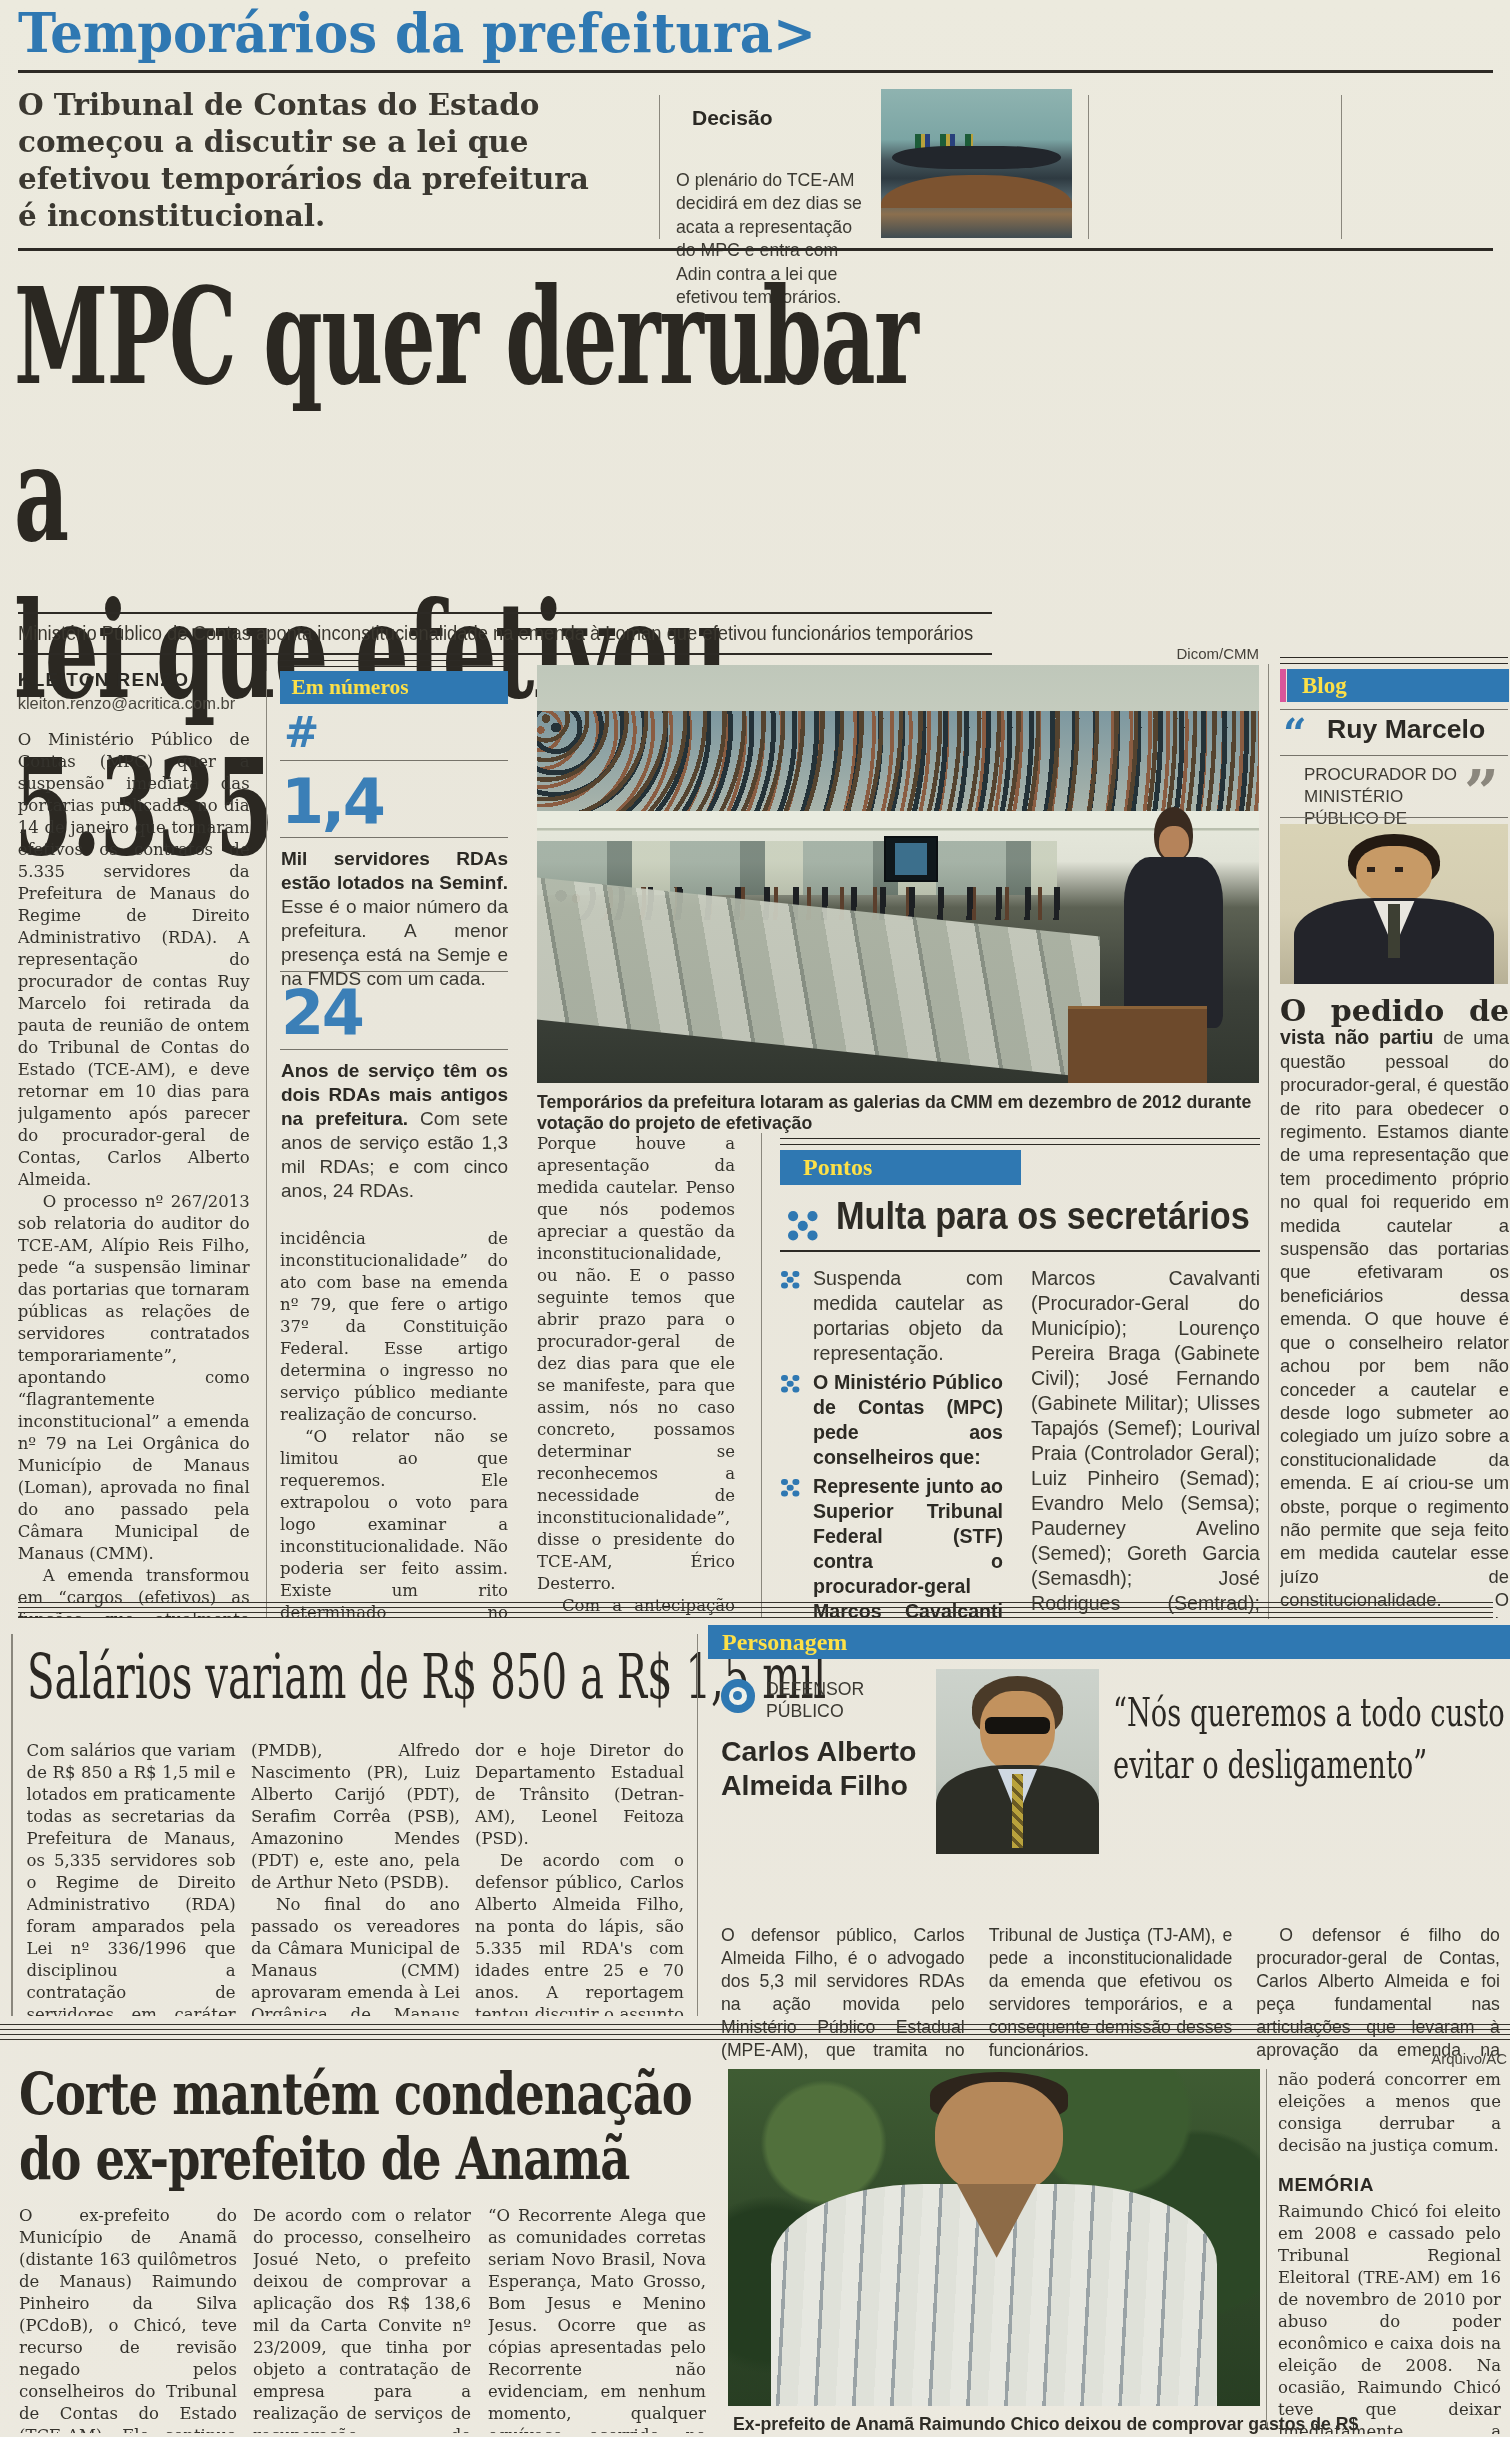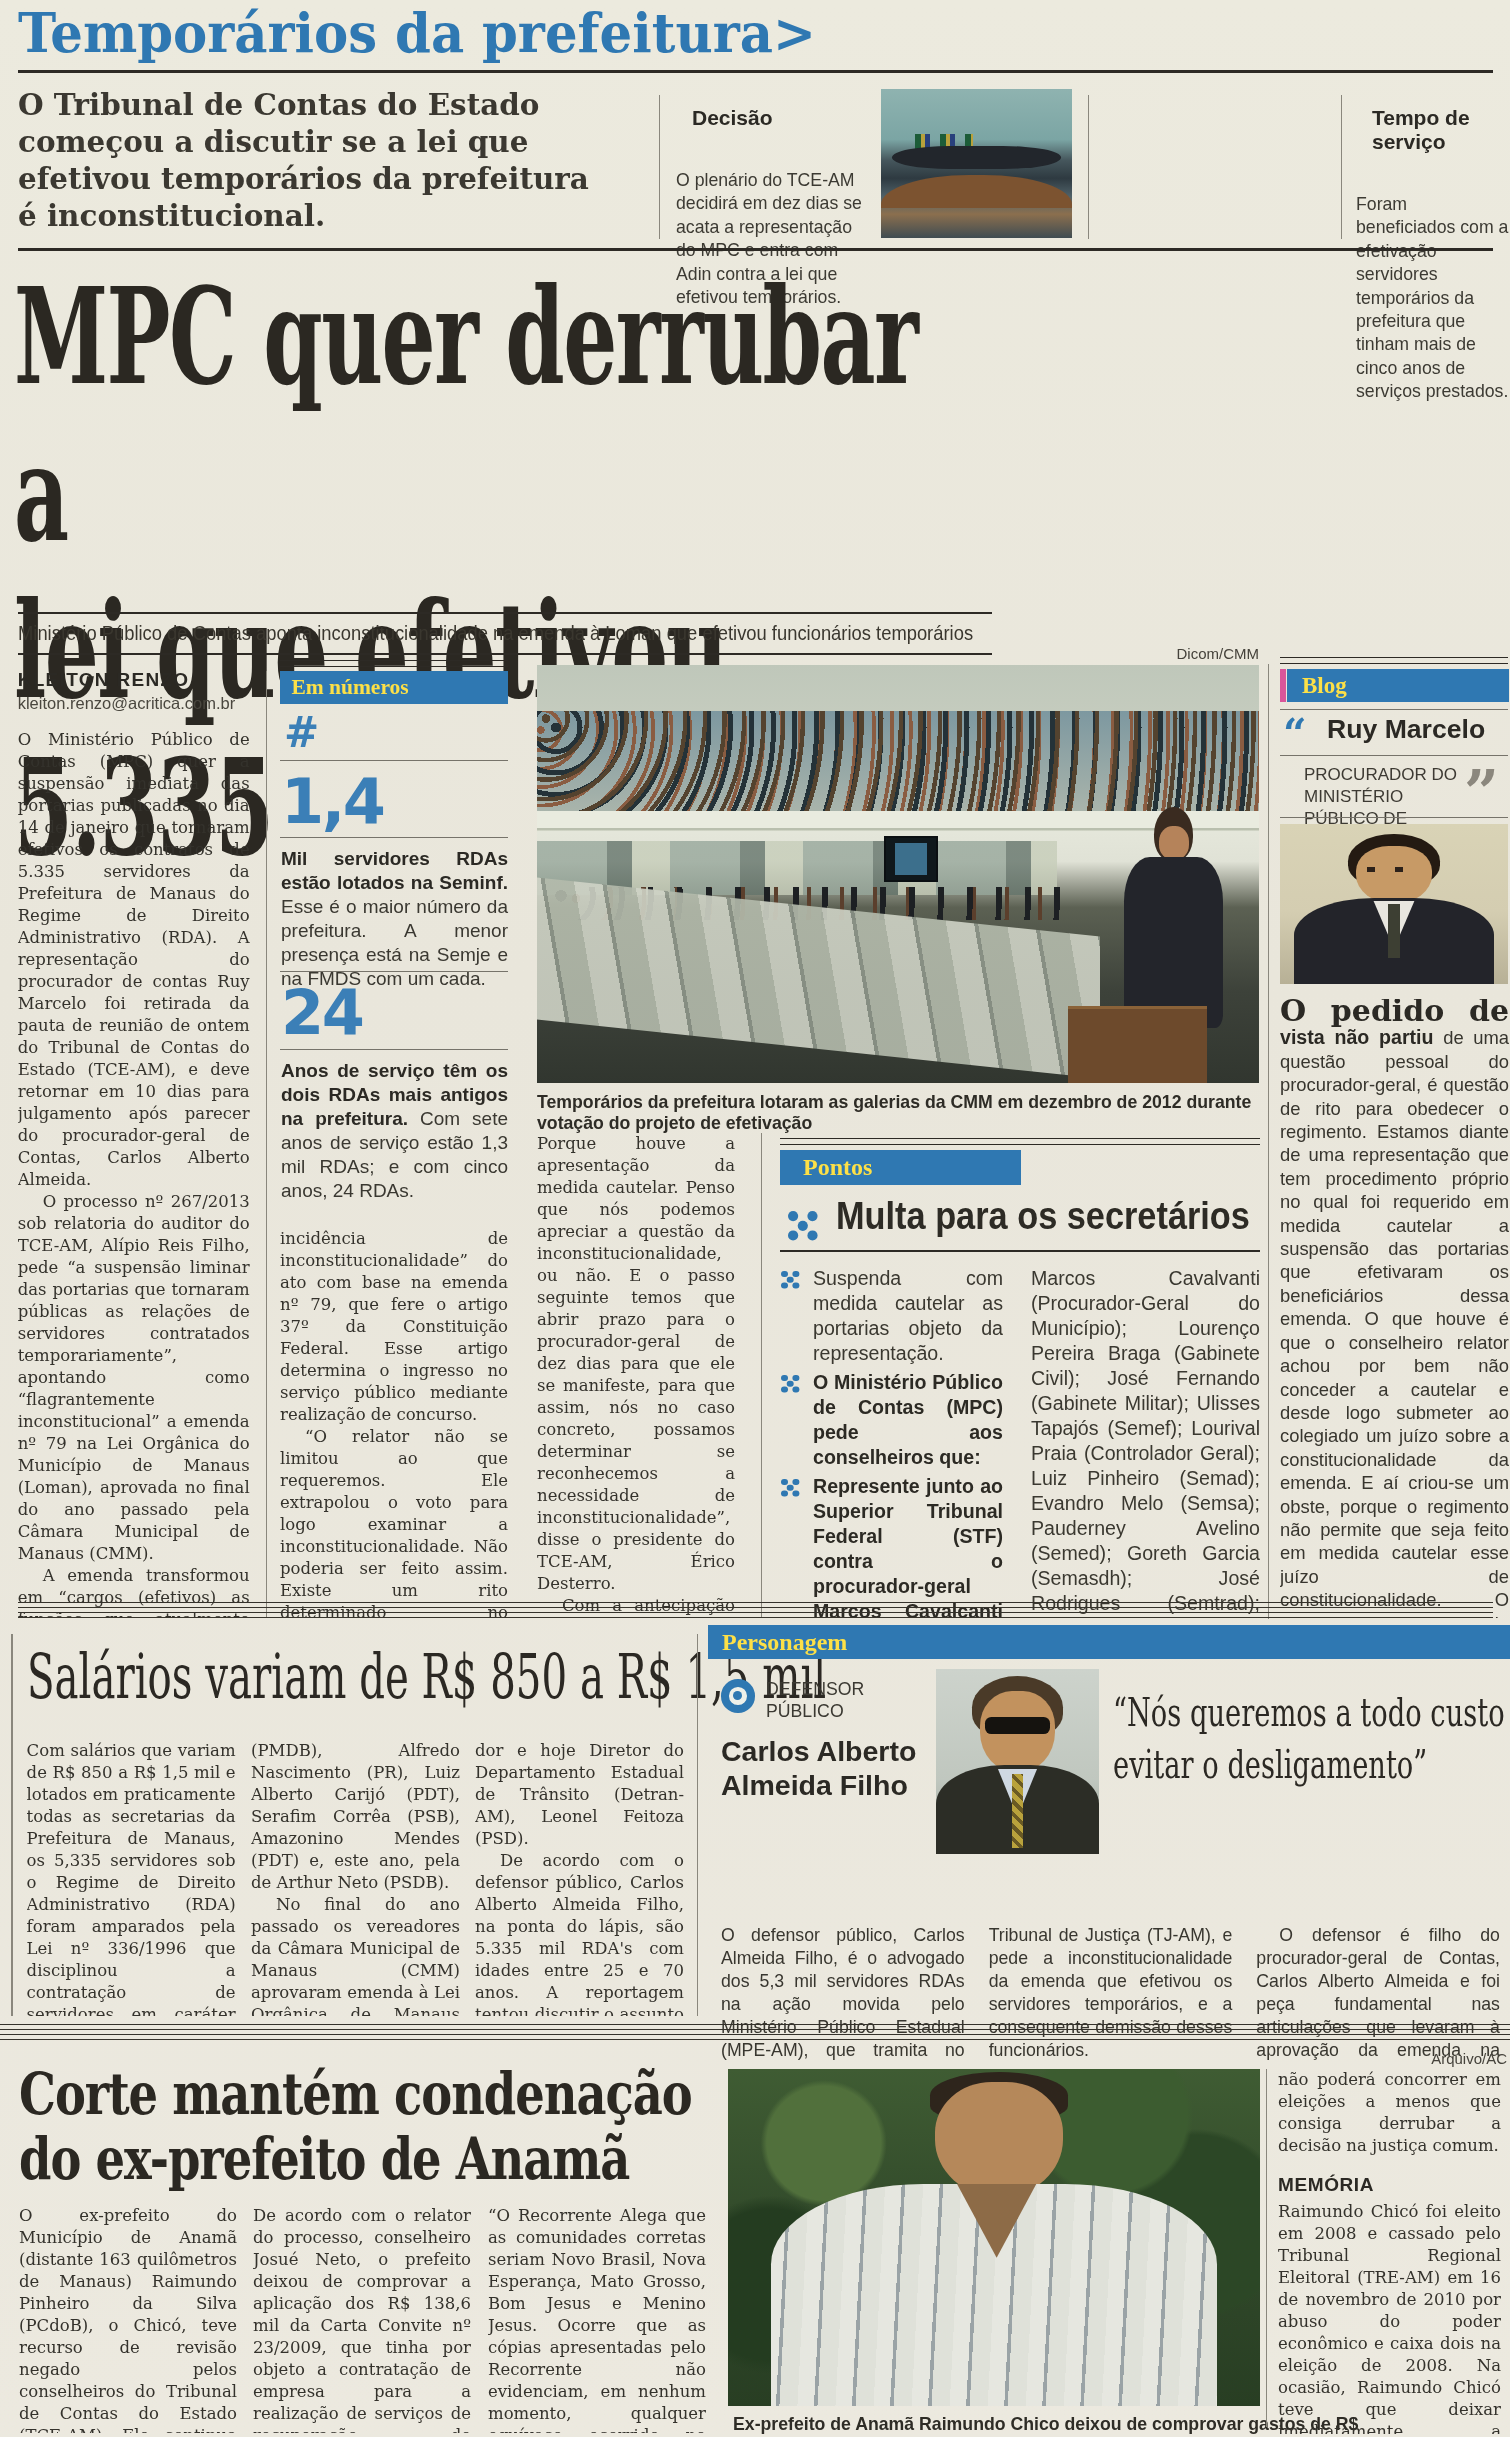--- a/index.html
+++ b/index.html
@@ -159,24 +159,20 @@
 
   <div class="photo court" style="left:881px;top:89px;width:191px;height:149px;">
     <div class="court-flags"></div>
     <div class="court-dais"></div>
     <div class="court-desk"></div>
   </div>
 
   <div class="vrule" style="left:1088px;top:95px;height:144px;"></div>
 
   <div class="vrule" style="left:1341px;top:95px;height:144px;"></div>
-  <div class="topbox" style="left:1356px;width:153px;">
-    <h3>Tempo de serviço</h3>
-    <p>Foram beneficiados com a efetivação servidores temporários da prefeitura que tinham mais de cinco anos de serviços prestados.</p>
-  </div>
 
   <div class="hrule" style="left:17.7px;top:248px;width:1475px;height:3.2px;"></div>
 
   <div class="mainhead">MPC quer derrubar a
 lei que efetivou 5.335</div>
   <div class="hrule" style="left:17.7px;top:612px;width:974px;height:1.9px;"></div>
   <div class="deck">Ministério Público de Contas aponta inconstitucionalidade na emenda à Loman que efetivou funcionários temporários</div>
   <div class="hrule" style="left:17.7px;top:653px;width:974px;height:1.9px;"></div>
 
   <div class="byname">KLEITON RENZO</div>

